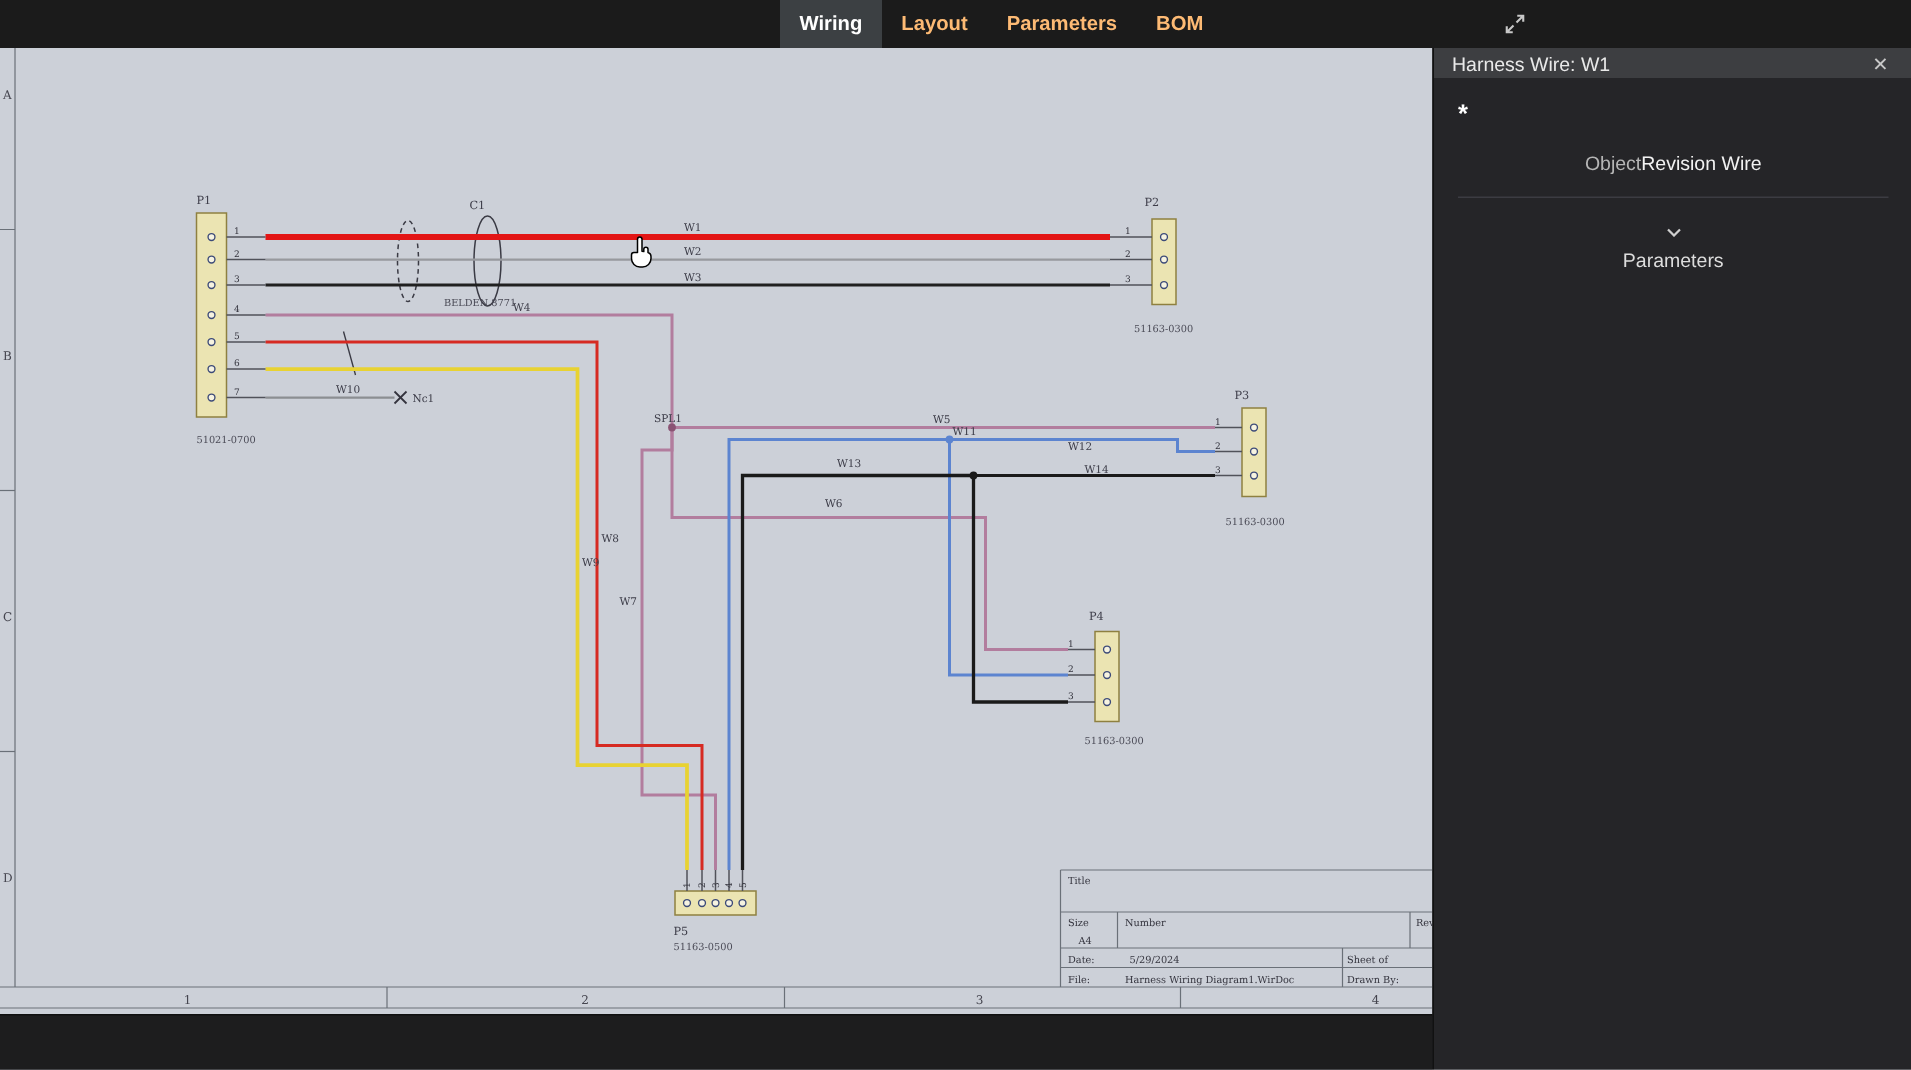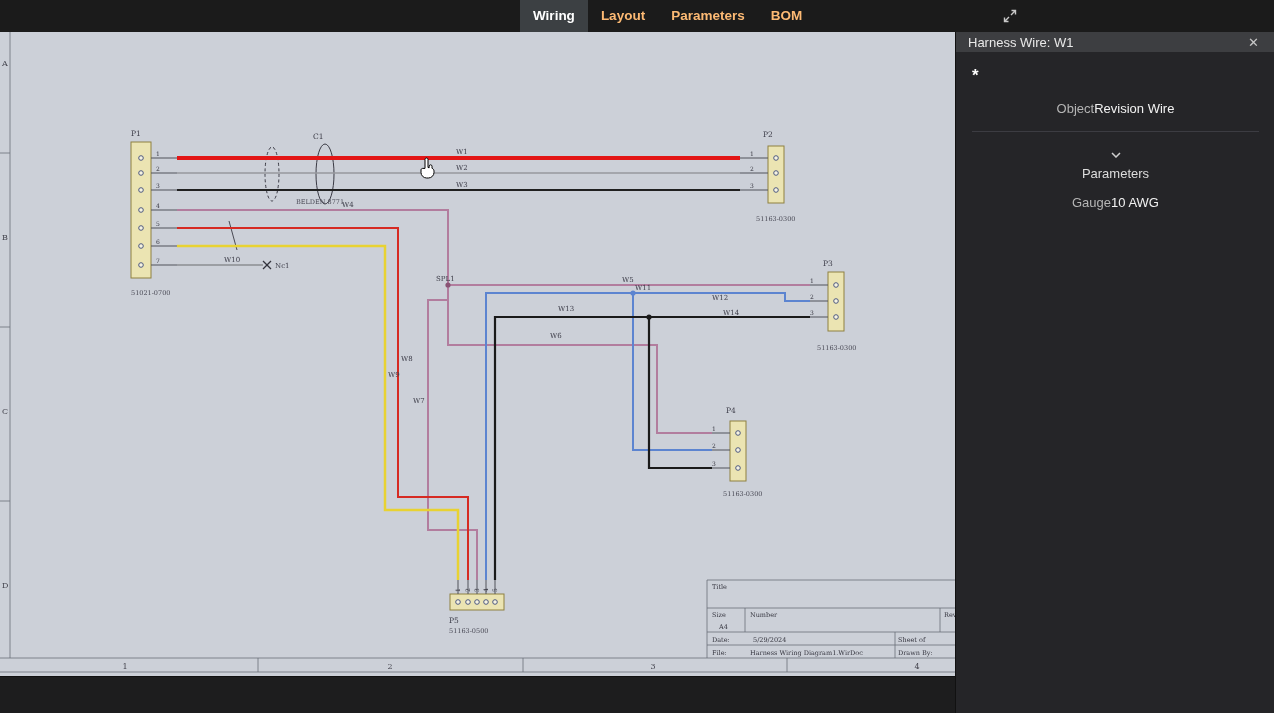--- a/index.html
+++ b/index.html
@@ -238,18 +238,14 @@
       <span class="lbl">Object</span>
       <span class="val">Revision Wire</span>
     </div>
     <div class="divider"></div>
     <div class="section-header">
       <svg class="chev" viewBox="0 0 10 6">
         <polyline points="1,1 5,5 9,1"></polyline>
       </svg>
       <span>Parameters</span>
     </div>
-    <div class="prow">
-      <span class="lbl">Gauge</span>
-      <span class="val">10 AWG</span>
-    </div>
   </div>
 </aside>
 
 </body></html>

